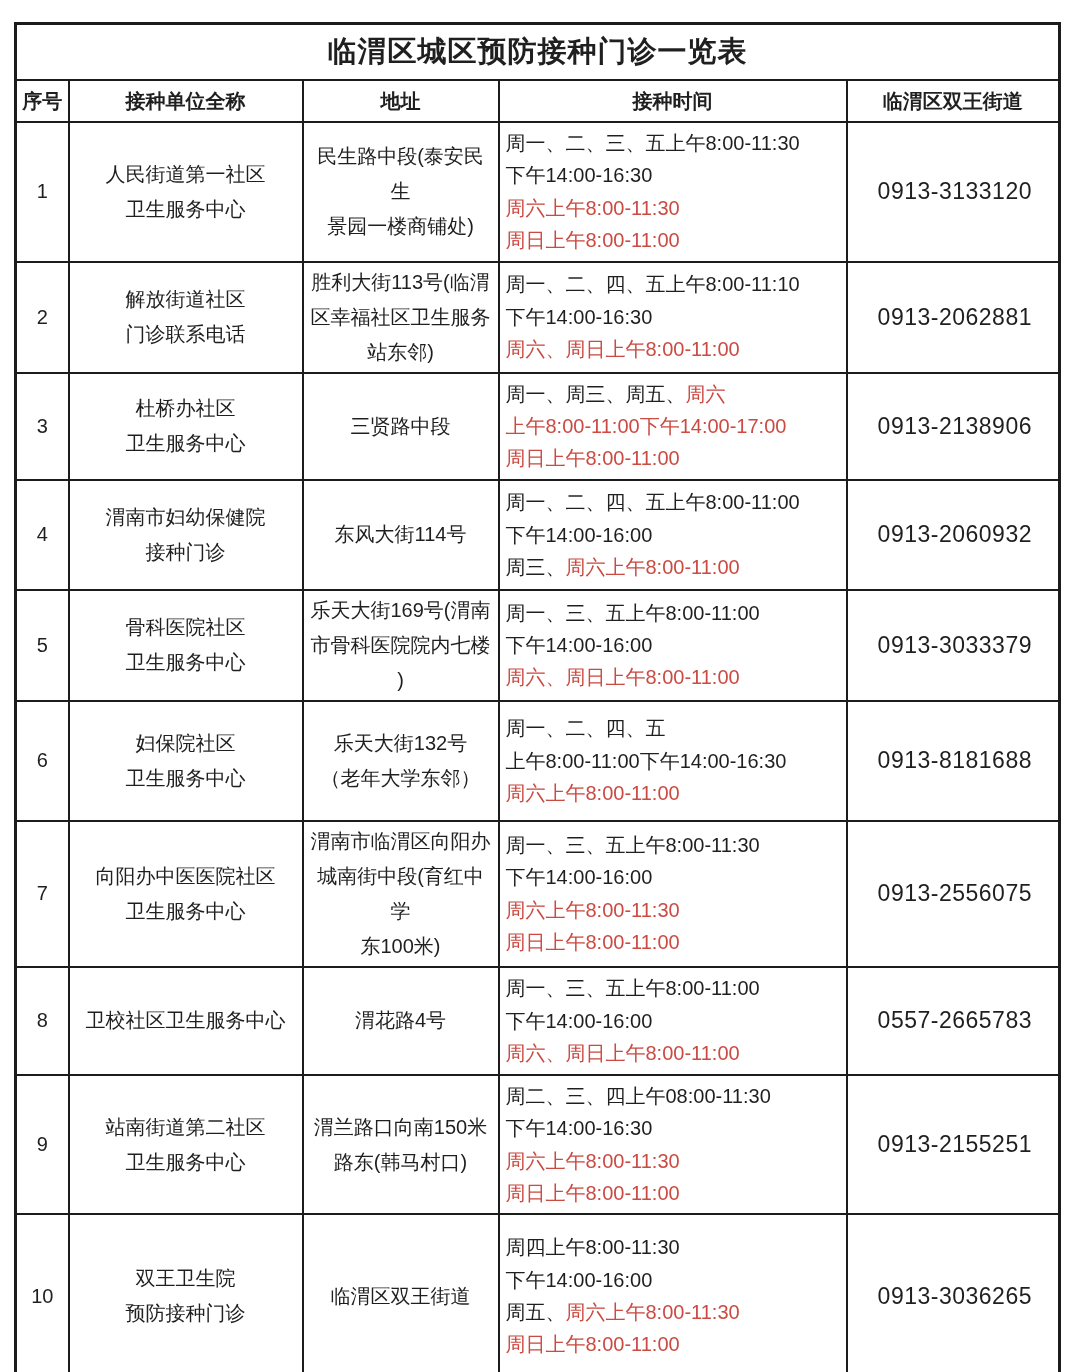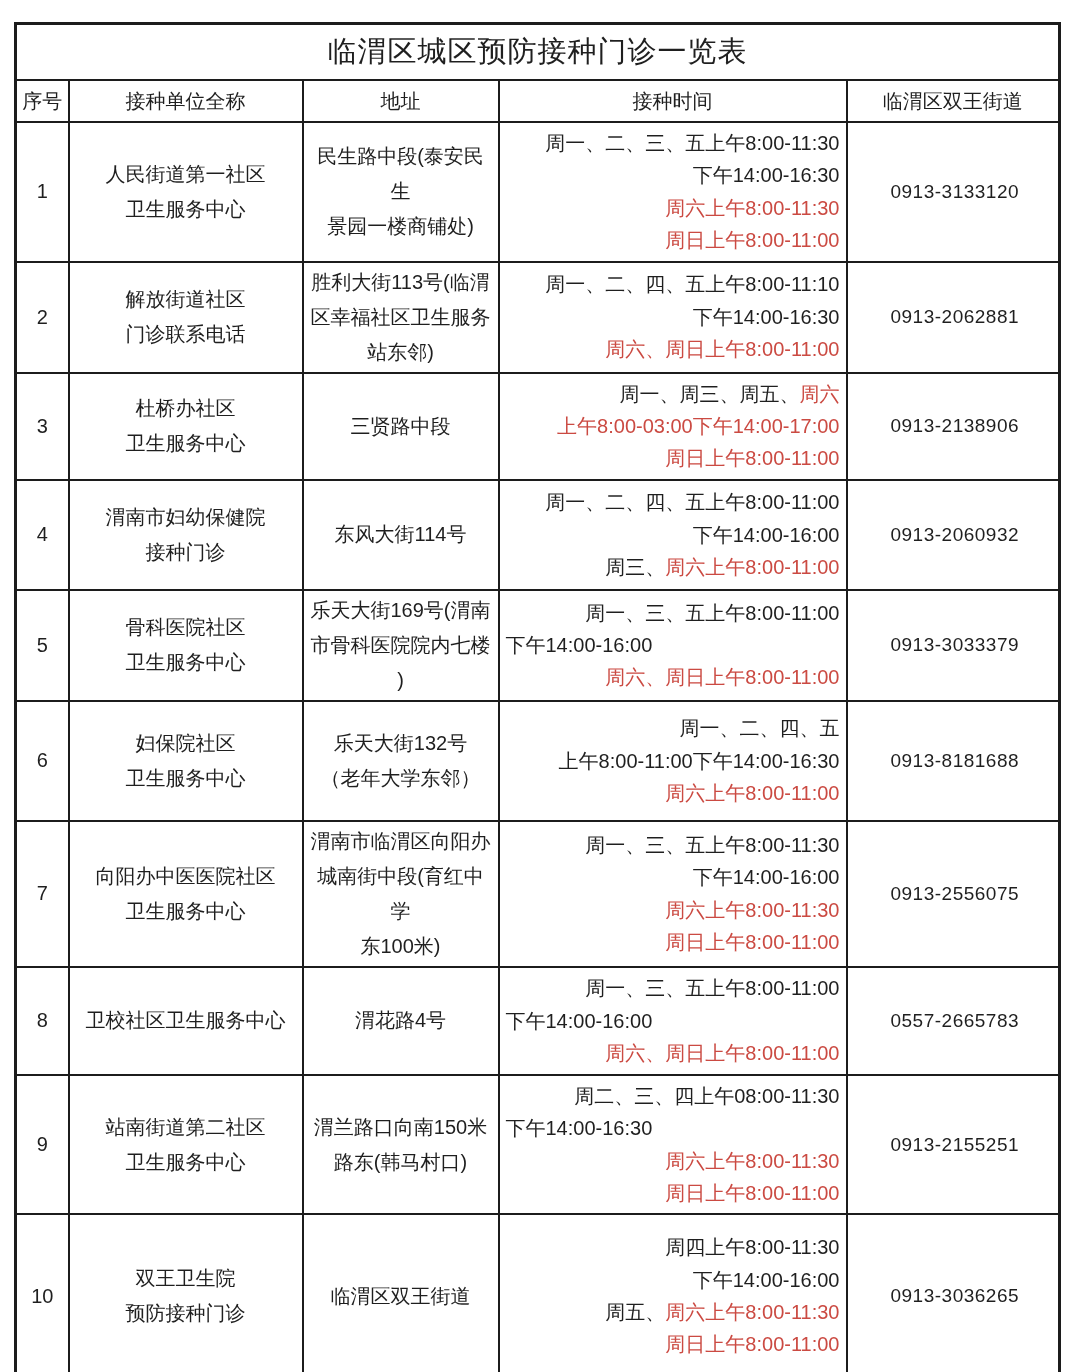--- a/index.html
+++ b/index.html
@@ -24,48 +24,48 @@
   }
   .clinic-table th,.clinic-table td{
     border:2px solid var(--border);
     vertical-align:middle;
     text-align:center;
     padding:2px 4px;
     overflow:hidden;
   }
   th.title-cell{
     font-size:29px;
-    font-weight:normal;
+    font-weight:bold;
     height:50px;
     letter-spacing:1px;
   }
   thead tr.header-row{height:42px;}
   thead tr.header-row th{
     font-size:20px;
-    font-weight:normal;
+    font-weight:bold;
   }
   td.col-no{font-size:20px;}
   td.col-unit,td.col-addr{
     font-size:20px;
     white-space:pre-line;
     line-height:1.75;
   }
   td.col-time{padding:4px 6px;}
   .sched-line{
     font-size:20px;
     line-height:1.62;
-    text-align:right;
+    text-align:left;
   }
   .sched-line.left{text-align:left;}
   .sched-line .red{
     color:var(--red);
     font-weight:normal;
   }
   td.col-phone{
-    font-size:19px;
+    font-size:23px;
     letter-spacing:0.5px;
     padding-left:8px;
   }
   
   tbody tr:nth-child(1){height:134px;}
   tbody tr:nth-child(2){height:110px;}
   tbody tr:nth-child(3){height:105px;}
   tbody tr:nth-child(4){height:110px;}
   tbody tr:nth-child(5){height:111px;}
   tbody tr:nth-child(6){height:120px;}
@@ -126,21 +126,21 @@
         </td>
         <td class="col-phone">0913-2062881</td>
       </tr>
       <tr>
         <td class="col-no">3</td>
         <td class="col-unit">杜桥办社区
 卫生服务中心</td>
         <td class="col-addr">三贤路中段</td>
         <td class="col-time">
           <div class="sched-line"><span>周一、周三、周五、</span><span class="red">周六</span></div>
-          <div class="sched-line"><span class="red">上午8:00-03:00下午14:00-17:00</span></div>
+          <div class="sched-line"><span class="red">上午8:00-11:00下午14:00-17:00</span></div>
           <div class="sched-line"><span class="red">周日上午8:00-11:00</span></div>
         </td>
         <td class="col-phone">0913-2138906</td>
       </tr>
       <tr>
         <td class="col-no">4</td>
         <td class="col-unit">渭南市妇幼保健院
 接种门诊</td>
         <td class="col-addr">东风大街114号</td>
         <td class="col-time">

